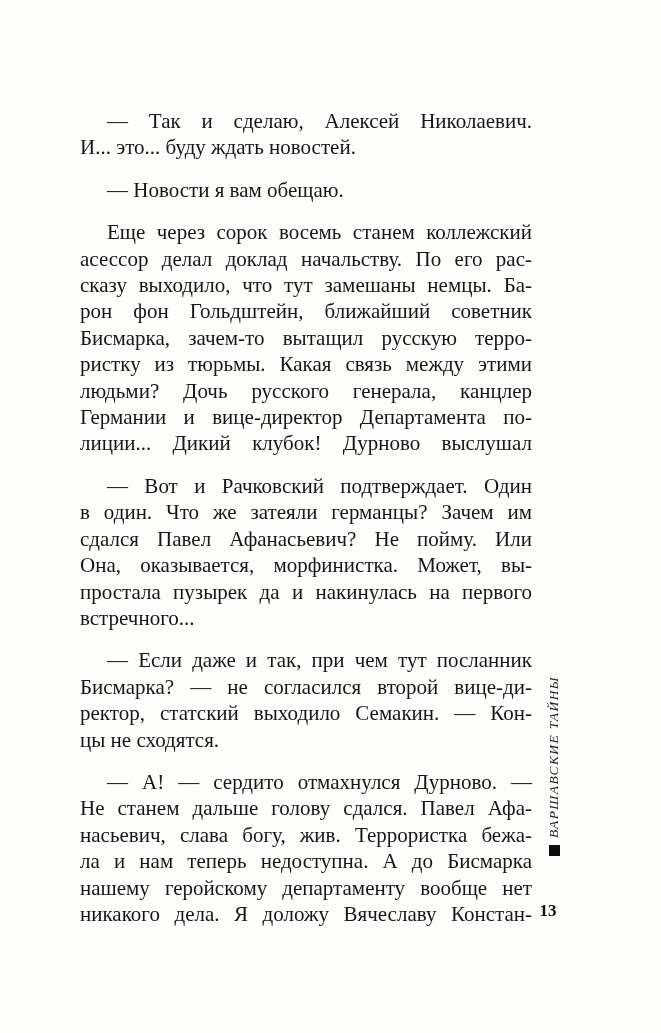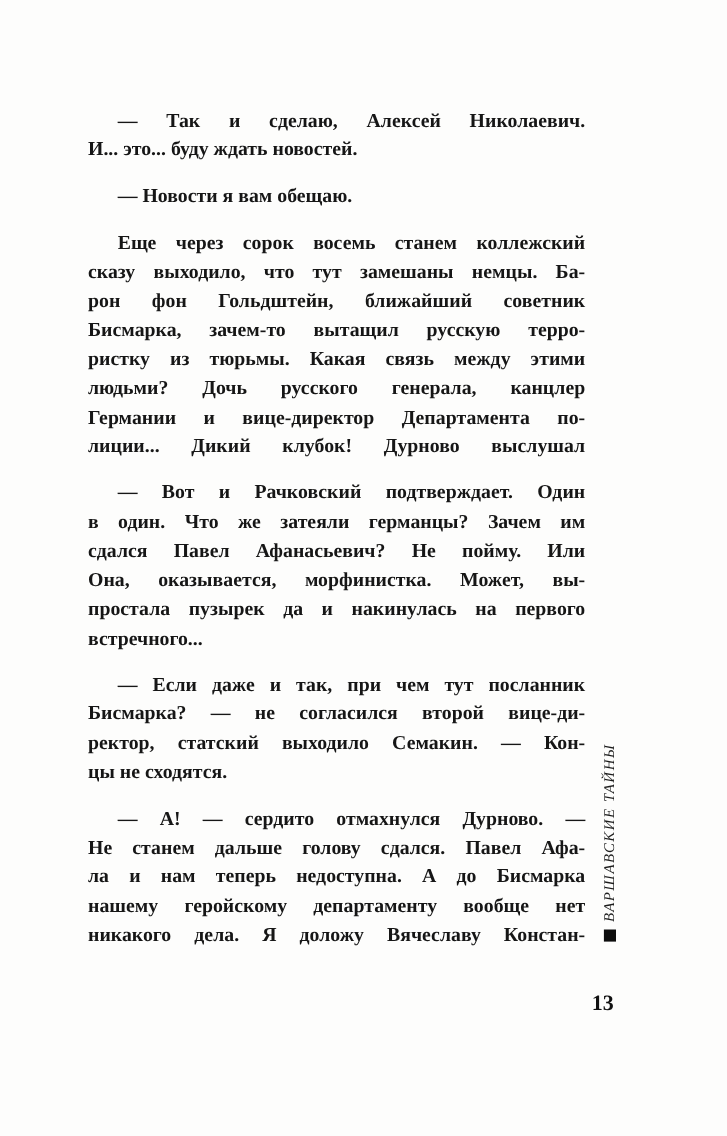--- a/index.html
+++ b/index.html
@@ -12,25 +12,25 @@
       width: 661px;
       height: 1033px;
       background: #fdfdfc;
       overflow: hidden;
       font-family: "Liberation Serif", "DejaVu Serif", serif;
       color: #161616;
     }
     .text-block {
       position: absolute;
       left: 80px;
-      top: 96px;
+      top: 108px;
       width: 452px;
-      font-size: 18px;
+      font-size: 21px;
       line-height: 26.4px;
-      font-weight: 700;
+      font-weight: 400;
     }
     .para { margin-top: 16px; }
     .para:first-child { margin-top: 0; }
     .line {
       text-align: justify;
       text-align-last: justify;
       -moz-text-align-last: justify;
       white-space: normal;
     }
     .line.last {
@@ -63,39 +63,40 @@
       background: #0d0d0d;
       margin-top: 7px;
     }
     .page-number {
       position: absolute;
       left: 536px;
       top: 901px;
       width: 24px;
       text-align: center;
       font-weight: bold;
-      font-size: 20px;
+      font-size: 17px;
       color: #111111;
     }
   </style>
 </head>
 <body>
 
 <div class="book-page">
 
   <main class="text-block" id="text-block">
       <div class="para">
         <div class="line indent">— Так и сделаю, Алексей Николаевич.</div>
         <div class="line last">И... это... буду ждать новостей.</div>
       </div>
       <div class="para">
         <div class="line indent last">— Новости я вам обещаю.</div>
       </div>
       <div class="para">
         <div class="line indent">Еще через сорок восемь станем коллежский</div>
+        <div class="line">асессор делал доклад начальству. По его рас-</div>
         <div class="line">сказу выходило, что тут замешаны немцы. Ба-</div>
         <div class="line">рон фон Гольдштейн, ближайший советник</div>
         <div class="line">Бисмарка, зачем-то вытащил русскую терро-</div>
         <div class="line">ристку из тюрьмы. Какая связь между этими</div>
         <div class="line">людьми? Дочь русского генерала, канцлер</div>
         <div class="line">Германии и вице-директор Департамента по-</div>
         <div class="line">лиции... Дикий клубок! Дурново выслушал</div>
       </div>
       <div class="para">
         <div class="line indent">— Вот и Рачковский подтверждает. Один</div>
@@ -107,20 +108,21 @@
       </div>
       <div class="para">
         <div class="line indent">— Если даже и так, при чем тут посланник</div>
         <div class="line">Бисмарка? — не согласился второй вице-ди-</div>
         <div class="line">ректор, статский выходило Семакин. — Кон-</div>
         <div class="line last">цы не сходятся.</div>
       </div>
       <div class="para">
         <div class="line indent">— А! — сердито отмахнулся Дурново. —</div>
         <div class="line">Не станем дальше голову сдался. Павел Афа-</div>
+        <div class="line">насьевич, слава богу, жив. Террористка бежа-</div>
         <div class="line">ла и нам теперь недоступна. А до Бисмарка</div>
         <div class="line">нашему геройскому департаменту вообще нет</div>
         <div class="line">никакого дела. Я доложу Вячеславу Констан-</div>
       </div>
     </main>
 
   <aside class="margin-title">
     <span class="vtext">ВАРШАВСКИЕ ТАЙНЫ</span>
     <span class="square"></span>
   </aside>

